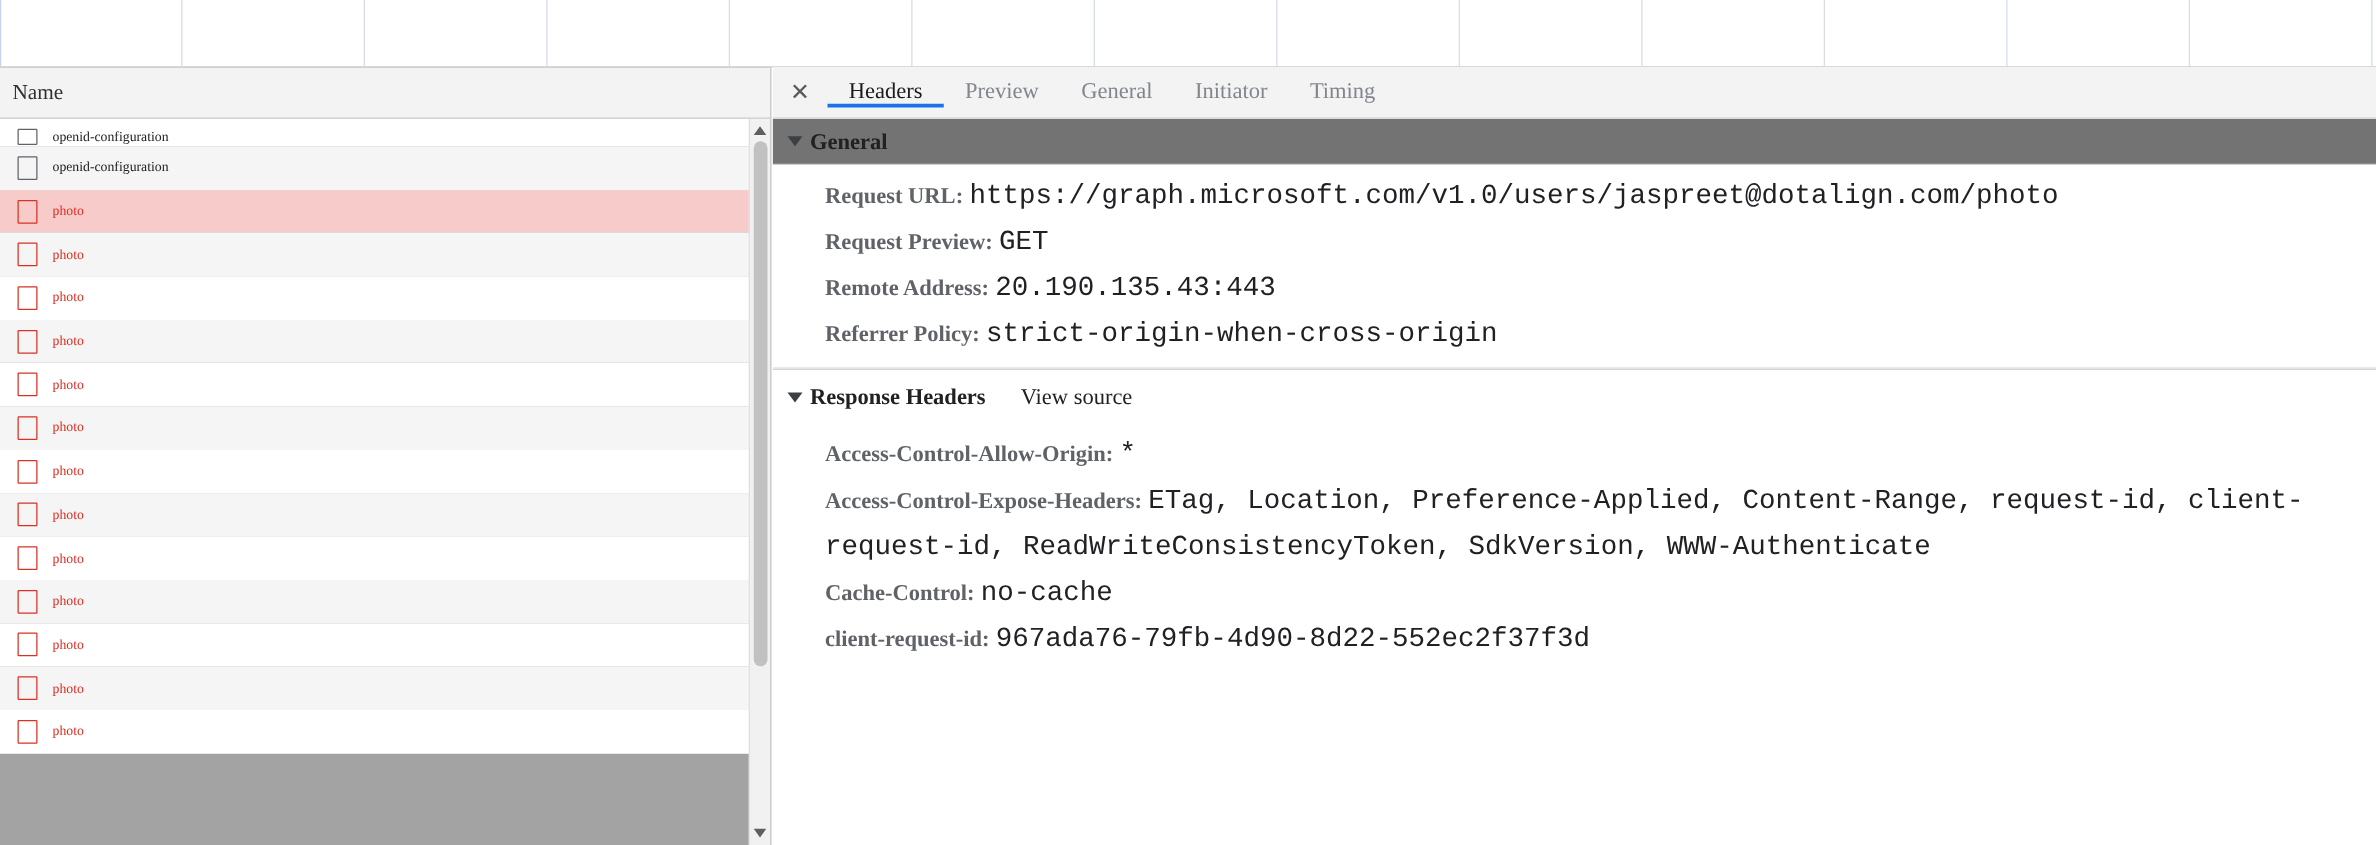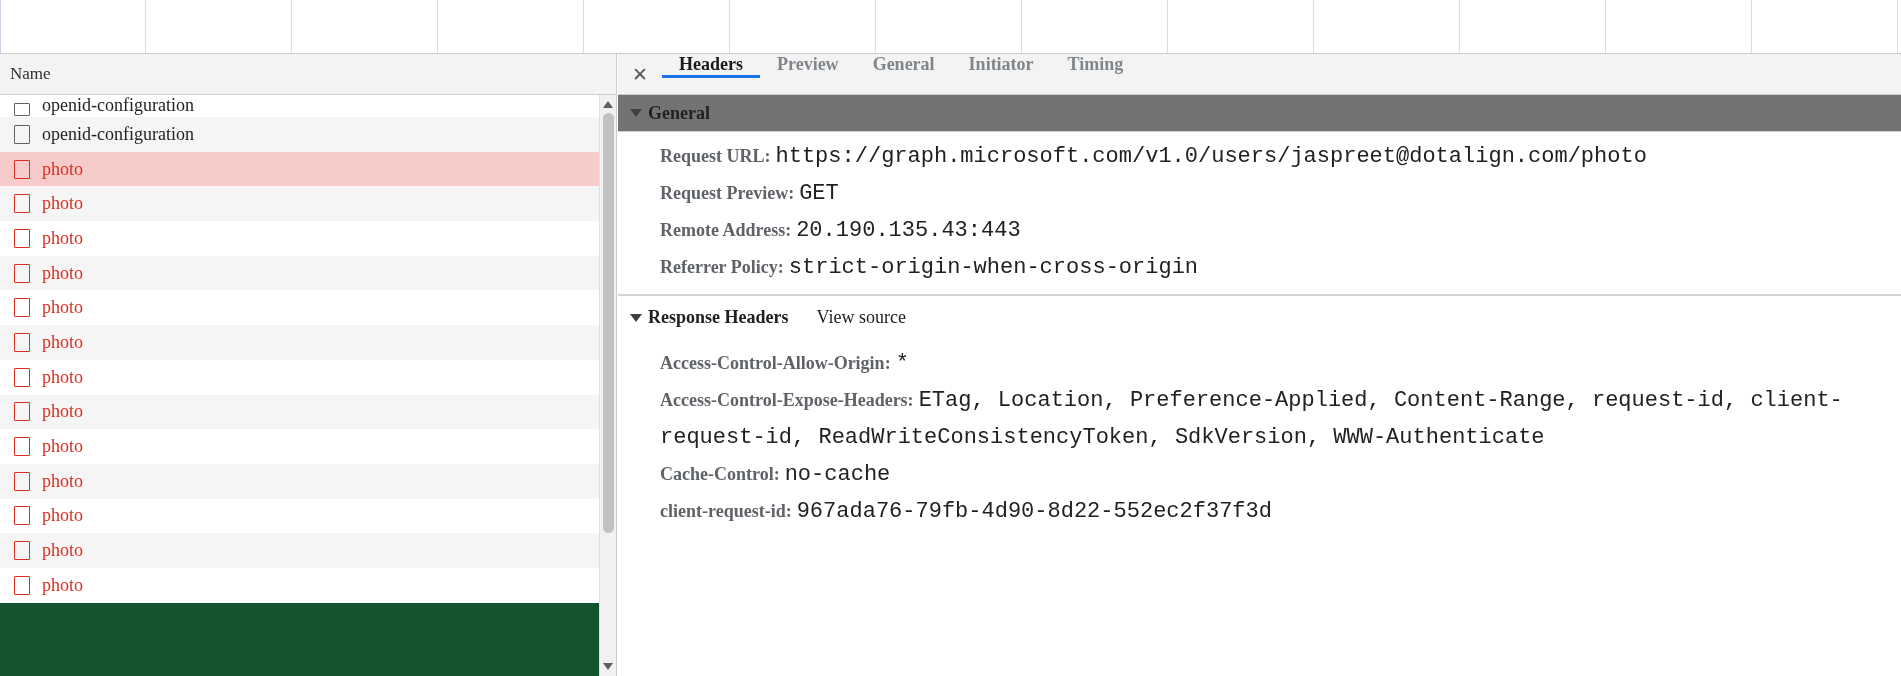--- a/index.html
+++ b/index.html
@@ -55,21 +55,21 @@
     width: 1901px;
     height: 622px;
   }
 
   
   .left-pane {
     position: absolute;
     left: 0; top: 0;
     width: 617px;
     height: 622px;
-    background: #14532d;
+    background: #a3a3a3;
     border-right: 1px solid #cdcdcd;
     box-sizing: border-box;
     overflow: hidden;
   }
   .list-header {
     height: 41px;
     background: #f3f3f3;
     border-bottom: 1px solid #cdcdcd;
     display: flex;
     align-items: center;
@@ -85,21 +85,21 @@
     position: relative;
     height: 581px;
     overflow: hidden;
   }
   .req-row {
     height: 34.7px;
     display: flex;
     align-items: center;
     box-sizing: border-box;
     padding-left: 14px;
-    font-size: 18px;
+    font-size: 11px;
     font-family: "Liberation Serif", serif;
     color: #222222;
     background: #ffffff;
   }
   .req-row.zebra { background: #f5f5f5; }
   .req-row.selected { background: #f8cbcb; }
   .req-row.error .req-label { color: #d93025; }
   .req-icon {
     width: 16px;
     height: 19px;
@@ -379,21 +379,21 @@
           <div class="sb-thumb"></div>
           <div class="sb-arrow-down"></div>
         </div>
       </div>
     </div>
 
     <div class="right-pane">
 
       <div class="detail-tabs">
         <div class="tab-close">✕</div>
-        <div id="detail-tabs-container" style="display:flex;align-items:flex-start;font-weight:bold;">
+        <div id="detail-tabs-container" style="display:flex;align-items:center;">
             <div class="tab active">Headers</div>
             <div class="tab">Preview</div>
             <div class="tab">General</div>
             <div class="tab">Initiator</div>
             <div class="tab">Timing</div>
           </div>
       </div>
 
       <div class="detail-body">
 

